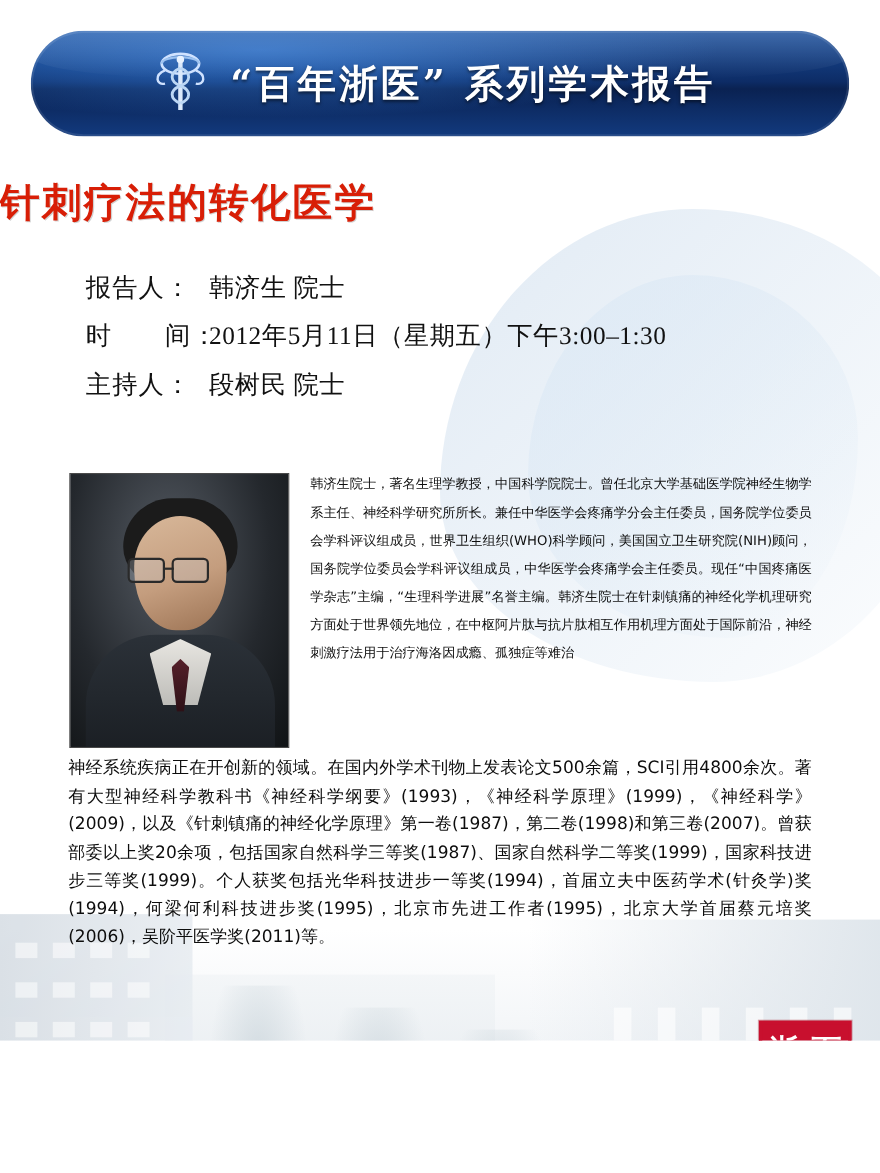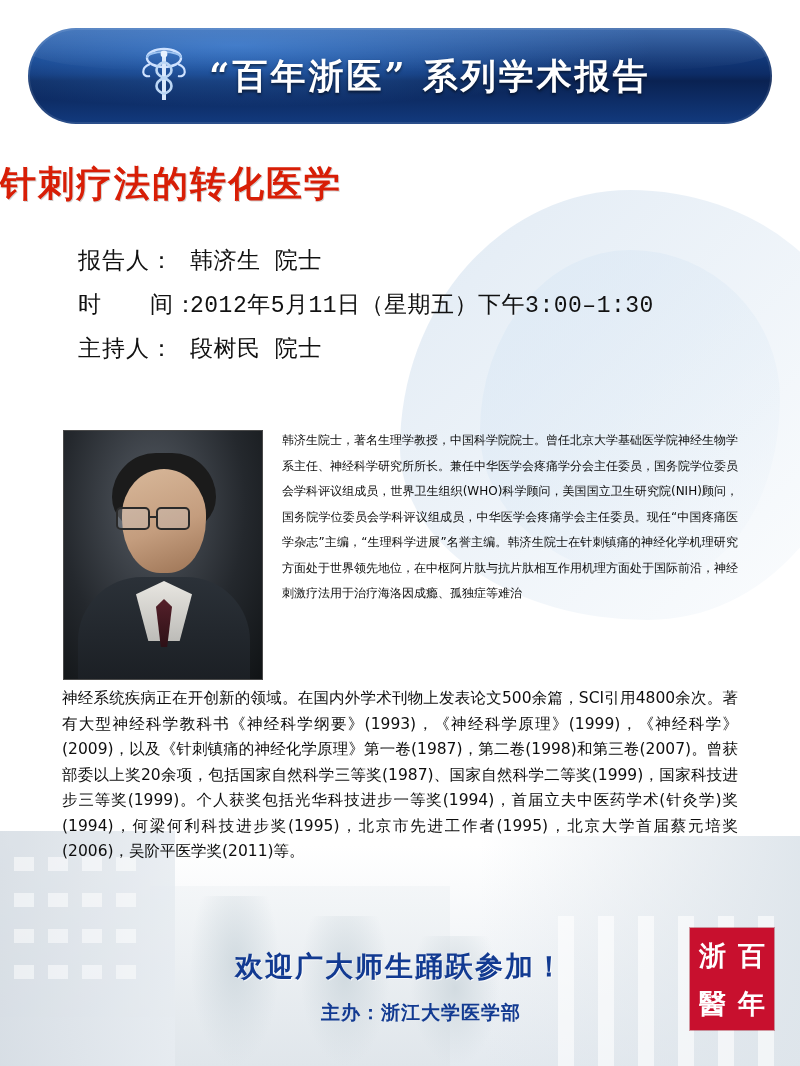--- a/index.html
+++ b/index.html
@@ -9,21 +9,21 @@
     height: 1066px;
     font-family: "DejaVu Sans", "Liberation Sans", sans-serif;
     background: #ffffff;
     overflow: hidden;
     position: relative;
   }
 
   #poster {
     position: relative;
     width: 800px;
-    height: 1066px;
+    height: 946px;
     background: #ffffff;
     overflow: hidden;
   }
 
   
   .bg-layer {
     position: absolute;
     left: 0; top: 0;
     width: 800px; height: 1066px;
     pointer-events: none;
@@ -164,21 +164,21 @@
     left: 78px;
     top: 240px;
     width: 660px;
   }
   .info-row {
     display: flex;
     align-items: baseline;
     font-size: 23px;
     line-height: 44px;
     color: #111111;
-    font-family: Liberation Mono, monospace;
+    font-family: Liberation Serif, serif;
     white-space: nowrap;
   }
   .info-label {
     width: 112px;
     letter-spacing: 1px;
     flex: none;
   }
   .info-value { letter-spacing: 0.5px; }
 
   

